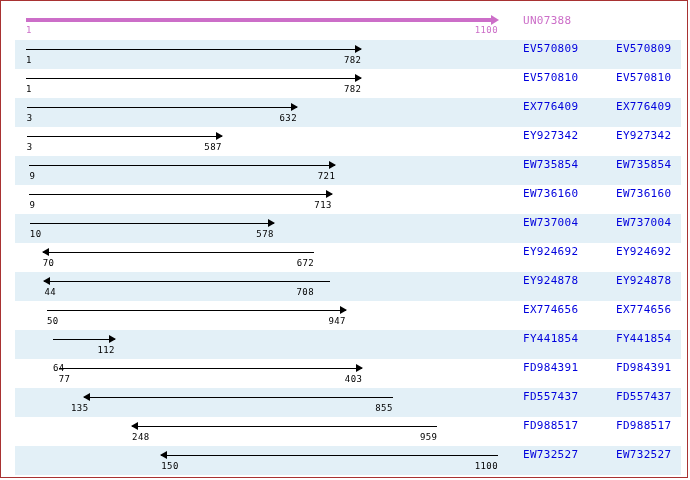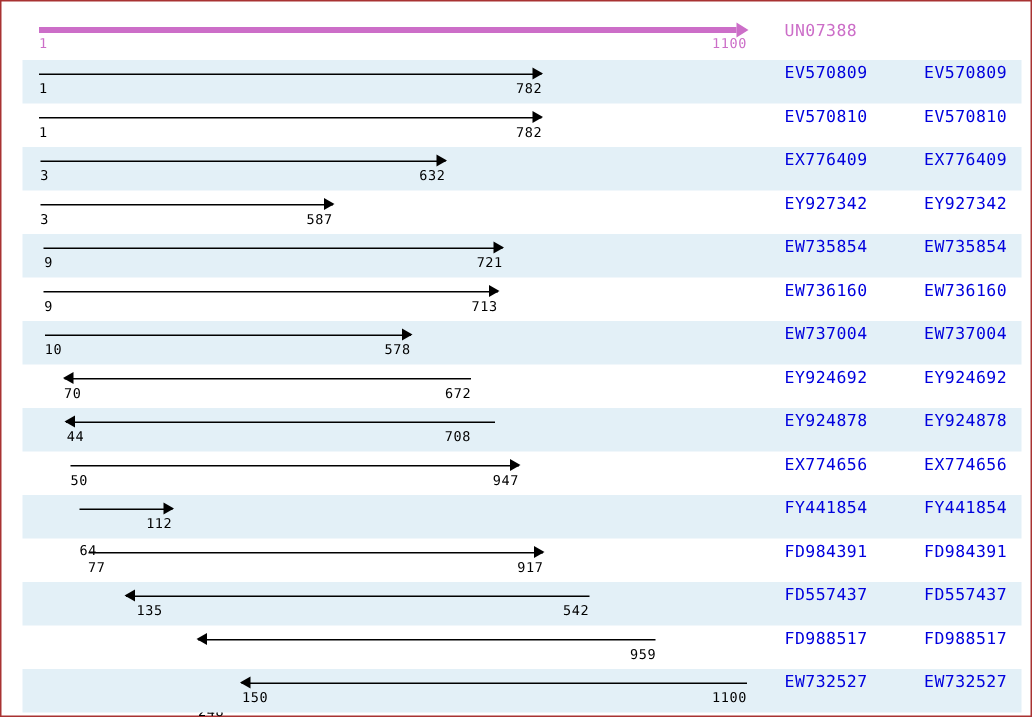--- a/index.html
+++ b/index.html
@@ -198,41 +198,41 @@
         <div class="num end" style="left: 113.903px; top: 15px;">112</div>
         <div class="hitlabel" style="left: 522px; top: 2px;">FY441854</div>
         <div class="hitlabel" style="left: 615px; top: 2px;">FY441854</div>
       </div>
       <div style="position: absolute; left: 0px; top: 358px; width: 688px; height: 29px;">
         <div class="track right" style="left: 57.6406px; top: 9px; width: 303.643px;">
           <div class="line"></div>
           <div class="head"></div>
         </div>
         <div class="num" style="left: 57.6406px; top: 15px;">77</div>
-        <div class="num end" style="left: 361.284px; top: 15px;">917</div>
+        <div class="num end" style="left: 361.284px; top: 15px;">403</div>
         <div class="hitlabel" style="left: 522px; top: 2px;">FD984391</div>
         <div class="hitlabel" style="left: 615px; top: 2px;">FD984391</div>
       </div>
       <div class="band" style="left: 14px; top: 387px; width: 666px; background: rgb(227, 240, 247);"></div>
       <div style="position: absolute; left: 0px; top: 387px; width: 688px; height: 29px;">
         <div class="track left" style="left: 82.5505px; top: 9px; width: 309.227px;">
           <div class="line"></div>
           <div class="head"></div>
         </div>
-        <div class="num" style="left: 90px; top: 15px;">135</div>
-        <div class="num end" style="left: 391.777px; top: 15px;">542</div>
+        <div class="num" style="left: 70px; top: 15px;">135</div>
+        <div class="num end" style="left: 391.777px; top: 15px;">855</div>
         <div class="hitlabel" style="left: 522px; top: 2px;">FD557437</div>
         <div class="hitlabel" style="left: 615px; top: 2px;">FD557437</div>
       </div>
       <div style="position: absolute; left: 0px; top: 416px; width: 688px; height: 29px;">
         <div class="track left" style="left: 131.082px; top: 9px; width: 305.361px;">
           <div class="line"></div>
           <div class="head"></div>
         </div>
-        <div class="num" style="left: 131.082px; top: 15px; margin-top: 38px;">248</div>
+        <div class="num" style="left: 131.082px; top: 15px;">248</div>
         <div class="num end" style="left: 436.443px; top: 15px;">959</div>
         <div class="hitlabel" style="left: 522px; top: 2px;">FD988517</div>
         <div class="hitlabel" style="left: 615px; top: 2px;">FD988517</div>
       </div>
       <div class="band" style="left: 14px; top: 445px; width: 666px; background: rgb(227, 240, 247);"></div>
       <div style="position: absolute; left: 0px; top: 445px; width: 688px; height: 29px;">
         <div class="track left" style="left: 160.287px; top: 9px; width: 336.713px;">
           <div class="line"></div>
           <div class="head"></div>
         </div>

